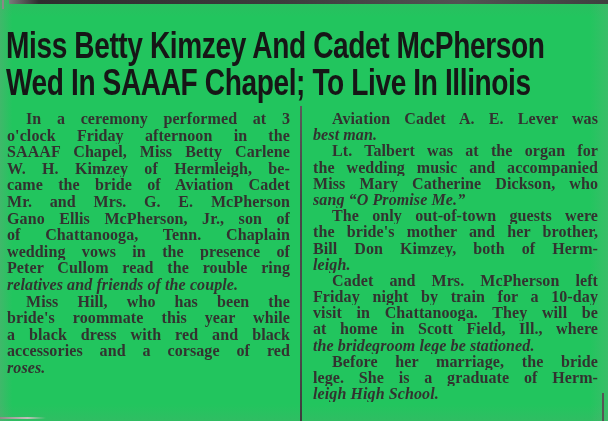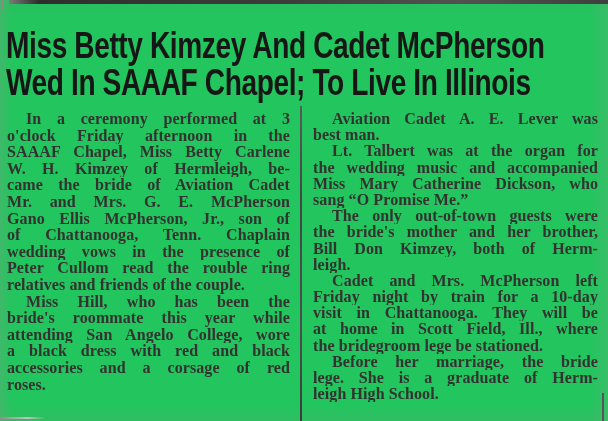--- a/index.html
+++ b/index.html
@@ -50,21 +50,21 @@
   .column.right { left: 313px; width: 285px; }
   .column.left  .line { line-height: 16.6px; height: 16.6px; }
   .column.right .line { line-height: 16.2px; height: 16.2px; }
   .line {
     text-align: justify;
     text-align-last: justify;
     overflow: hidden;
     white-space: nowrap;
   }
   .line.first { text-indent: 19px; }
-  .line.last  { text-align-last: left; }
+  .line.last  { text-align-last: left; font-style: italic; }
   .column-divider {
     position: absolute; left: 300px; top: 106px; bottom: 0; width: 2px;
     background: linear-gradient(180deg, #5a5a5a 0, #454545 30%, #4e4e4e 70%, #3d3d3d 100%);
   }
   .bottom-right-rule {
     position: absolute; left: 602px; top: 393px; bottom: 0; width: 2px;
     background: #565656;
   }
   .bottom-left-smudge {
     position: absolute; left: 0; top: 417px; width: 46px; height: 2px;
@@ -94,21 +94,20 @@
       <div class="line">W. H. Kimzey of Hermleigh, be-</div>
       <div class="line">came the bride of Aviation Cadet</div>
       <div class="line">Mr. and Mrs. G. E. McPherson</div>
       <div class="line">Gano Ellis McPherson, Jr., son of</div>
       <div class="line">of Chattanooga, Tenn. Chaplain</div>
       <div class="line">wedding vows in the presence of</div>
       <div class="line">Peter Cullom read the rouble ring</div>
       <div class="line last">relatives and friends of the couple.</div>
       <div class="line first">Miss Hill, who has been the</div>
       <div class="line">bride's roommate this year while</div>
-      <div class="line">attending San Angelo College, wore</div>
       <div class="line">a black dress with red and black</div>
       <div class="line">accessories and a corsage of red</div>
       <div class="line last">roses.</div>
     </div>
   <div class="column right">
       <div class="line first">Aviation Cadet A. E. Lever was</div>
       <div class="line last">best man.</div>
       <div class="line first">Lt. Talbert was at the organ for</div>
       <div class="line">the wedding music and accompanied</div>
       <div class="line">Miss Mary Catherine Dickson, who</div>

